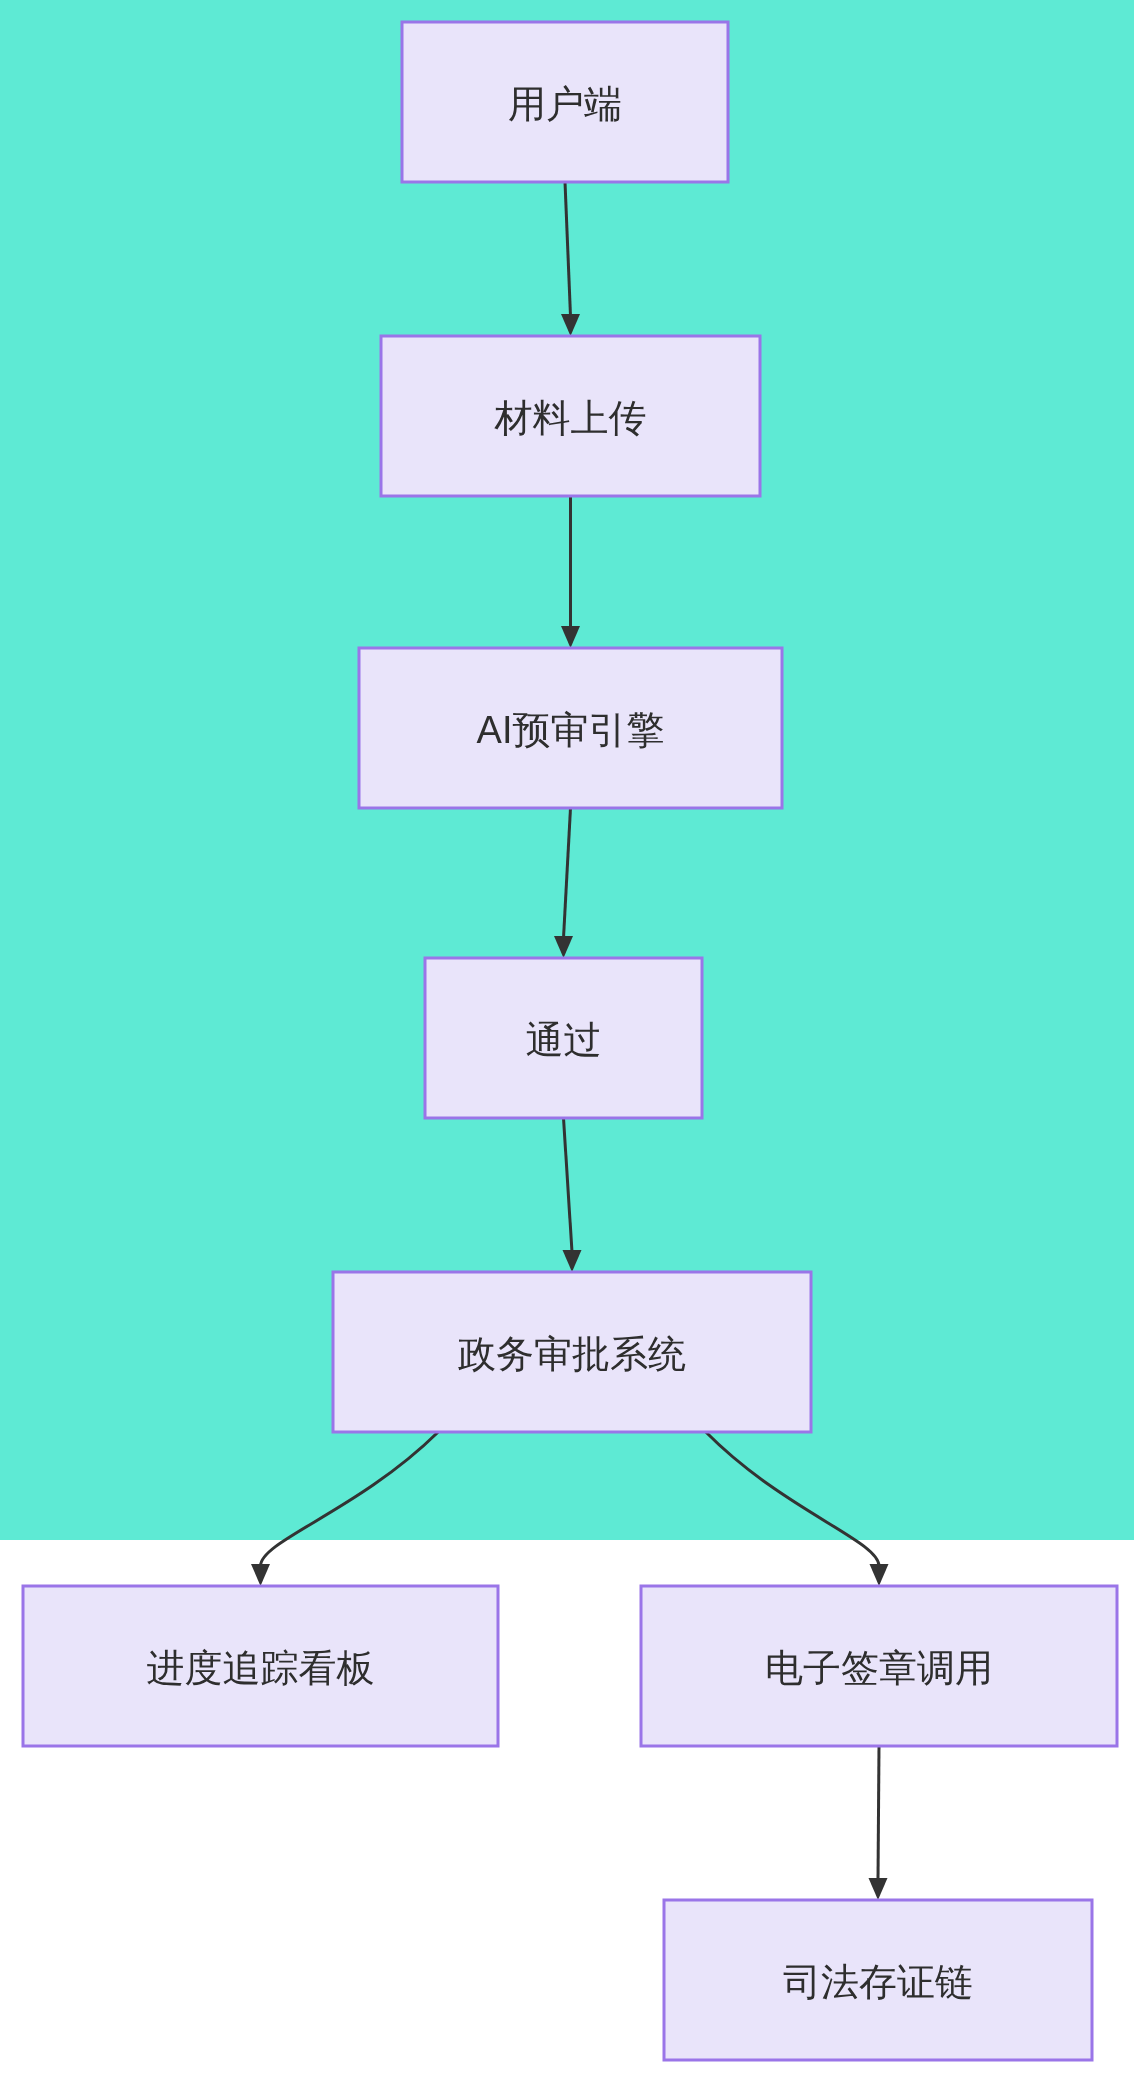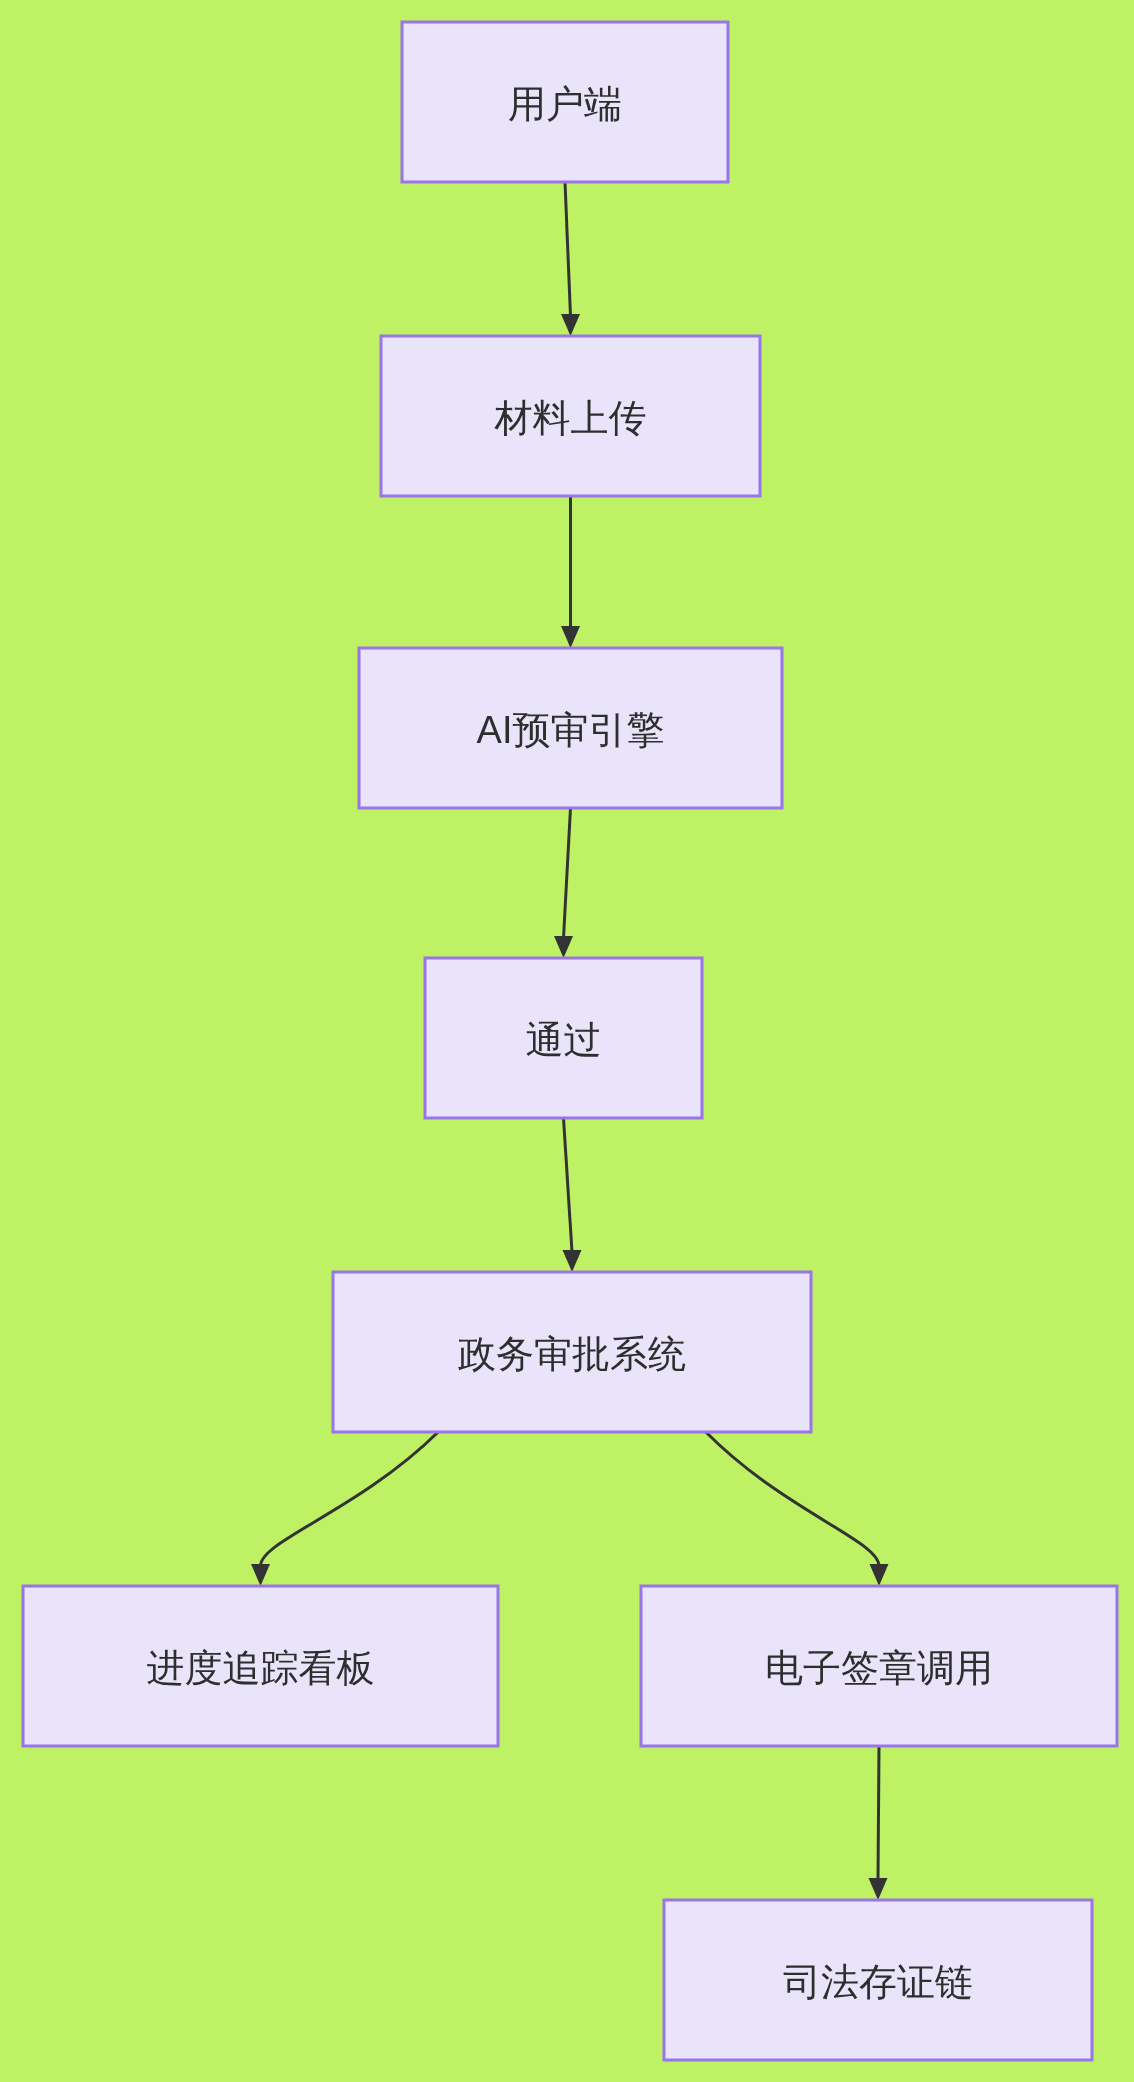--- a/index.html
+++ b/index.html
@@ -10,22 +10,22 @@
   }
   body {
     width: 1134px;
     height: 2082px;
     font-family: "Liberation Sans", "DejaVu Sans", sans-serif;
     overflow: hidden;
   }
   #flowchart-root {
     position: relative;
     width: 1134px;
-    height: 2082px;
-    background: #bef264;
+    height: 1540px;
+    background: #5eead4;
     text-decoration: underline;
   }
   svg.diagram {
     position: absolute;
     top: 0;
     left: 0;
     width: 1134px;
     height: 2082px;
     display: block;
   }

